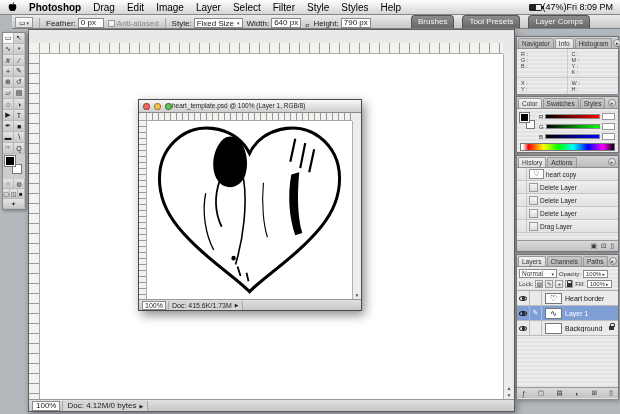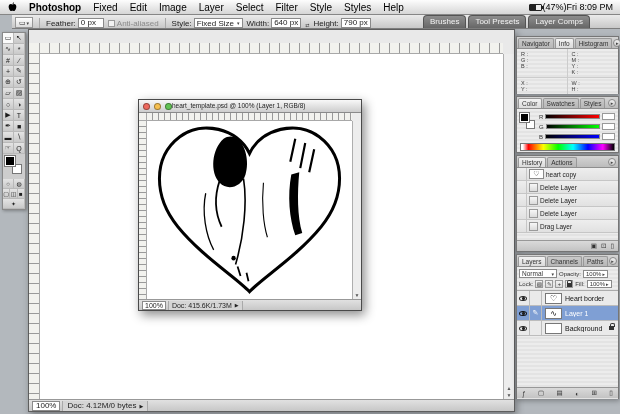--- a/index.html
+++ b/index.html
@@ -17,21 +17,21 @@
 
   
   .optionsbar{position:absolute;top:15px;left:12px;width:620px;height:14px;background:linear-gradient(#ebebeb,#c8c8c8);border-bottom:1px solid #7d7d7d;display:flex;align-items:flex-end;font-size:8px;z-index:55;padding-left:3px;gap:4px;color:#222}
   .ob-toolicon{width:18px;height:11px;border:1px solid #979797;background:linear-gradient(#fff,#dcdcdc);display:flex;align-items:center;justify-content:center;font-size:7px;gap:1px}
   .ob-field{display:flex;align-items:center;gap:2px;white-space:nowrap}
   .ob-input{background:#fff;border:1px solid #8a8a8a;height:10px;line-height:8px;padding:0 2px;font-size:8px;min-width:26px;display:inline-flex;align-items:center}
   .ob-select{background:#fff;border:1px solid #8a8a8a;height:10px;padding:0 2px;font-size:8px;display:inline-flex;align-items:center;gap:3px}
   .ob-check{width:7px;height:7px;background:#f2f2f2;border:1px solid #9a9a9a;display:inline-block}
   .dim{color:#8b8b8b}
   .ob-divider{width:1px;height:10px;background:#a8a8a8;margin:0 2px}
-  .palette-well{margin-left:auto;display:flex;gap:2px;margin-right:42px}
+  .palette-well{margin-left:auto;display:flex;gap:8px;margin-right:42px}
   .pw-btn{background:linear-gradient(#8d8d8d,#676767);color:#f3f3f3;font-size:8px;padding:1px 6px 2px;border-radius:4px 4px 0 0;border:1px solid #545454;border-bottom:none;white-space:nowrap}
   .tiny{font-size:5px;color:#444}
 
   
   .toolbox{position:absolute;left:2px;top:32px;width:24px;background:#cdcdcd;border:1px solid #898989;box-shadow:1px 1px 3px rgba(0,0,0,.3);z-index:45}
   .tools{display:flex;flex-wrap:wrap}
   .tool{width:11px;height:11px;display:flex;align-items:center;justify-content:center;font-size:7px;color:#1d1d1d;border:1px solid #b9b9b9;border-width:0 1px 1px 0;background:linear-gradient(#e4e4e4,#c9c9c9)}
   .tool.selected{background:#fafafa}
   .swatch-area{position:relative;height:23px;margin:1px 0}
   .fg-swatch{position:absolute;left:2px;top:1px;width:10px;height:10px;background:#000;border:1px solid #fff;outline:1px solid #777;z-index:2}
@@ -138,21 +138,21 @@
 
 <div class="screen">
 
   <div class="menubar">
     <span class="apple-logo">
       <svg width="9" height="10" viewBox="0 0 9 10">
           <path fill="#000" d="M4.5,2.6 C5.4,1.6 7,1.7 7.8,2.7 C8.9,4.1 8.3,7 6.9,8.5 C6.3,9.1 5.6,9.1 5.1,8.8 C4.7,8.6 4.3,8.6 3.9,8.8 C3.4,9.1 2.7,9.1 2.1,8.5 C0.7,7 0.1,4.1 1.2,2.7 C2,1.7 3.6,1.6 4.5,2.6 Z M4.6,2.1 C4.6,1.2 5.2,0.4 6,0.2 C6.1,1 5.5,1.9 4.6,2.1 Z"></path>
         </svg>
     </span>
     <span class="menu-app">Photoshop</span>
-    <span class="menu-item">Fixed</span>
+    <span class="menu-item">Drag</span>
     <span class="menu-item">Edit</span>
     <span class="menu-item">Image</span>
     <span class="menu-item">Layer</span>
     <span class="menu-item">Select</span>
     <span class="menu-item">Filter</span>
     <span class="menu-item">Style</span>
     <span class="menu-item">Styles</span>
     <span class="menu-item">Help</span>
     <span class="menu-right">
       <span class="batt"></span>

